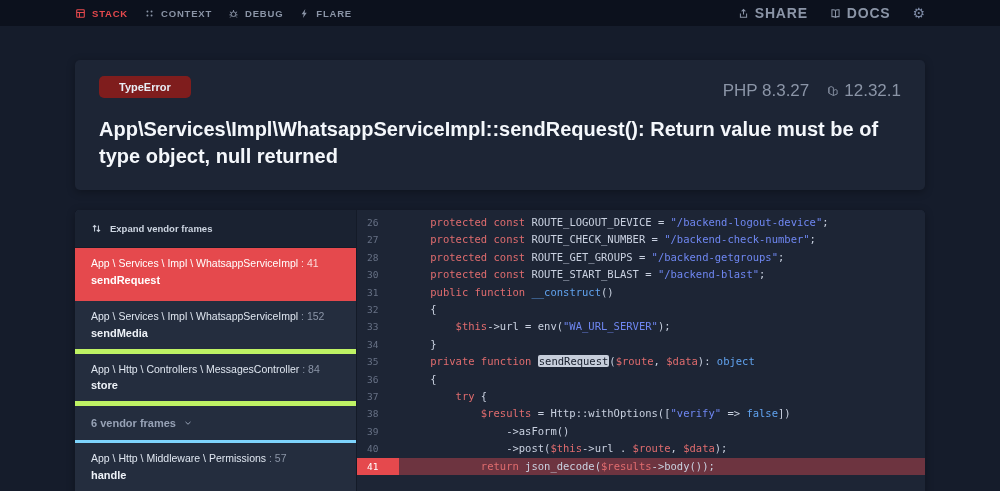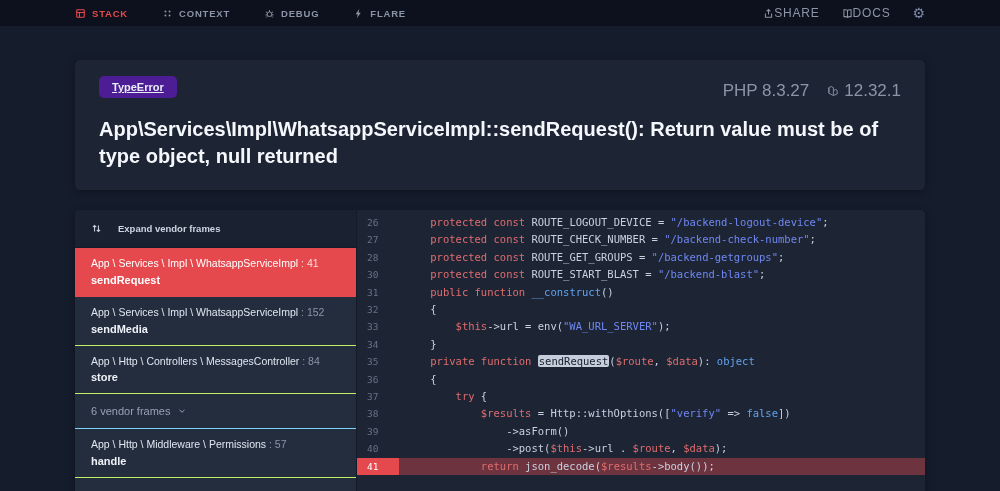--- a/index.html
+++ b/index.html
@@ -1,55 +1,55 @@
 <!DOCTYPE html>
 <html style="--accent: #e5494d; --c-keyword: #e06c6e; --c-string: #6f87f2; --c-function: #61a3ef; --c-plain: #c9d1e0;"><head>
 <meta charset="utf-8">
 <style>
   * { margin:0; padding:0; box-sizing:border-box; }
   html, body { width:1000px; height:491px; overflow:hidden; }
   body { background:#151c2b; font-family:"Liberation Sans", sans-serif; -webkit-font-smoothing:antialiased; }
 
   
   .topbar { height:26px; background:#0c111d; display:flex; align-items:center; justify-content:space-between; padding:0 75px; }
-  .topbar-left, .topbar-right { display:flex; align-items:center; gap:34px; }
+  .topbar-left, .topbar-right { display:flex; align-items:center; gap:16px; }
   .topbar-right { gap:22px; }
   .top-tab { display:flex; align-items:center; gap:6px; font-size:9.5px; font-weight:bold; letter-spacing:.8px; color:#8b95a7; cursor:pointer; }
   .top-tab.active { color:var(--accent); }
   .top-tab svg, .top-action svg { width:11px; height:11px; display:block; }
-  .top-action { display:flex; align-items:center; font-size:12px; font-weight:normal; letter-spacing:.8px; color:#8b95a7; cursor:pointer; }
+  .top-action { display:flex; align-items:center; gap:6px; font-size:14px; font-weight:bold; letter-spacing:.8px; color:#8b95a7; cursor:pointer; }
   .gear { color:#7d8aa5; font-size:14px; line-height:1; cursor:pointer; }
 
   
   .page { padding:0 75px; }
 
   .error-card { margin-top:34px; background:#1d2535; border-radius:5px; padding:16px 24px 20px; box-shadow:0 2px 8px rgba(0,0,0,.3); }
   .error-head { display:flex; justify-content:space-between; align-items:flex-start; }
-  .badge { background:#4c1d95; color:#e8edf5; font-size:11px; font-weight:bold; padding:5px 13px; border-radius:5px; display:inline-block;text-decoration:underline; }
+  .badge { background:#7f1d1d; color:#e8edf5; font-size:11px; font-weight:bold; padding:5px 20px; border-radius:5px; display:inline-block; }
   .versions { display:flex; gap:18px; color:#8b95a7; font-size:17px; align-items:center; padding-top:5px; }
   .version { display:flex; align-items:center; gap:5px; }
   .version svg { width:12px; height:12px; display:block; }
   .error-title { margin-top:15px; color:#f4f7fb; font-size:20px; font-weight:bold; line-height:1.35; }
 
   
   .trace-card { margin-top:20px; display:flex; background:#242d3e; border-radius:5px 5px 0 0; overflow:hidden; height:400px; box-shadow:0 2px 8px rgba(0,0,0,.3); }
   .left-pane { width:282px; flex:none; border-right:1px solid #141b28; display:flex; flex-direction:column; background:#242d3e; }
   .pane-header { height:38px; background:#1a2231; border-bottom:1px solid #151c29; display:flex; align-items:center; padding:0 16px; flex:none; }
-  .expand-btn { display:flex; gap:16px; align-items:flex-end; color:#cdd5e1; font-size:9.5px; font-weight:bold; background:none; border:none; cursor:pointer; font-family:inherit; }
+  .expand-btn { display:flex; gap:8px; align-items:flex-end; color:#cdd5e1; font-size:9.5px; font-weight:bold; background:none; border:none; cursor:pointer; font-family:inherit; }
   .expand-btn svg { width:11px; height:11px; }
 
   .frames-list { list-style:none; overflow:hidden; }
-  .frame { padding:8px 16px 10px; border-bottom:1px solid #bef264; cursor:pointer; }
+  .frame { padding:8px 16px 10px; border-bottom:5px solid #bef264; cursor:pointer; }
   .frame-class { font-size:10.5px; color:#dfe6f0; line-height:1.5; }
   .frame-line { color:#8b95a7; }
   .frame-method { font-size:11px; font-weight:bold; color:#eef2f8; margin-top:2px; }
   .frame.active { background:var(--accent); border-bottom-color:var(--accent); }
   .frame.active .frame-class, .frame.active .frame-method { color:#fff; }
   .frame.active .frame-line { color:rgba(255,255,255,.8); }
-  .vendor-frame { padding:11px 16px; font-size:11px; color:#97a2b6; border-bottom:1px solid #7dd3fc; display:flex; align-items:center; gap:7px; cursor:pointer; }
+  .vendor-frame { padding:11px 16px; font-size:11px; color:#97a2b6; border-bottom:3px solid #7dd3fc; display:flex; align-items:center; gap:7px; cursor:pointer;font-weight:bold; }
   .vendor-frame svg { width:10px; height:10px; }
 
   .right-pane { flex:1; background:#1d2535; display:flex; flex-direction:column; min-width:0; }
   .right-pane .pane-header { justify-content:flex-end; padding:0 20px; }
   .breadcrumb { font-size:10.5px; color:#8b95a7; white-space:pre; }
   .bc-file { color:#e8edf5; font-weight:bold; }
 
   .code { font-family:"DejaVu Sans Mono", monospace; font-size:10.5px; padding-top:4px; overflow:hidden; }
   .code-row { display:flex; line-height:17.4px; white-space:pre; }
   .gutter { width:42px; flex:none; padding-left:10px; color:#677185; font-size:9.5px; }

